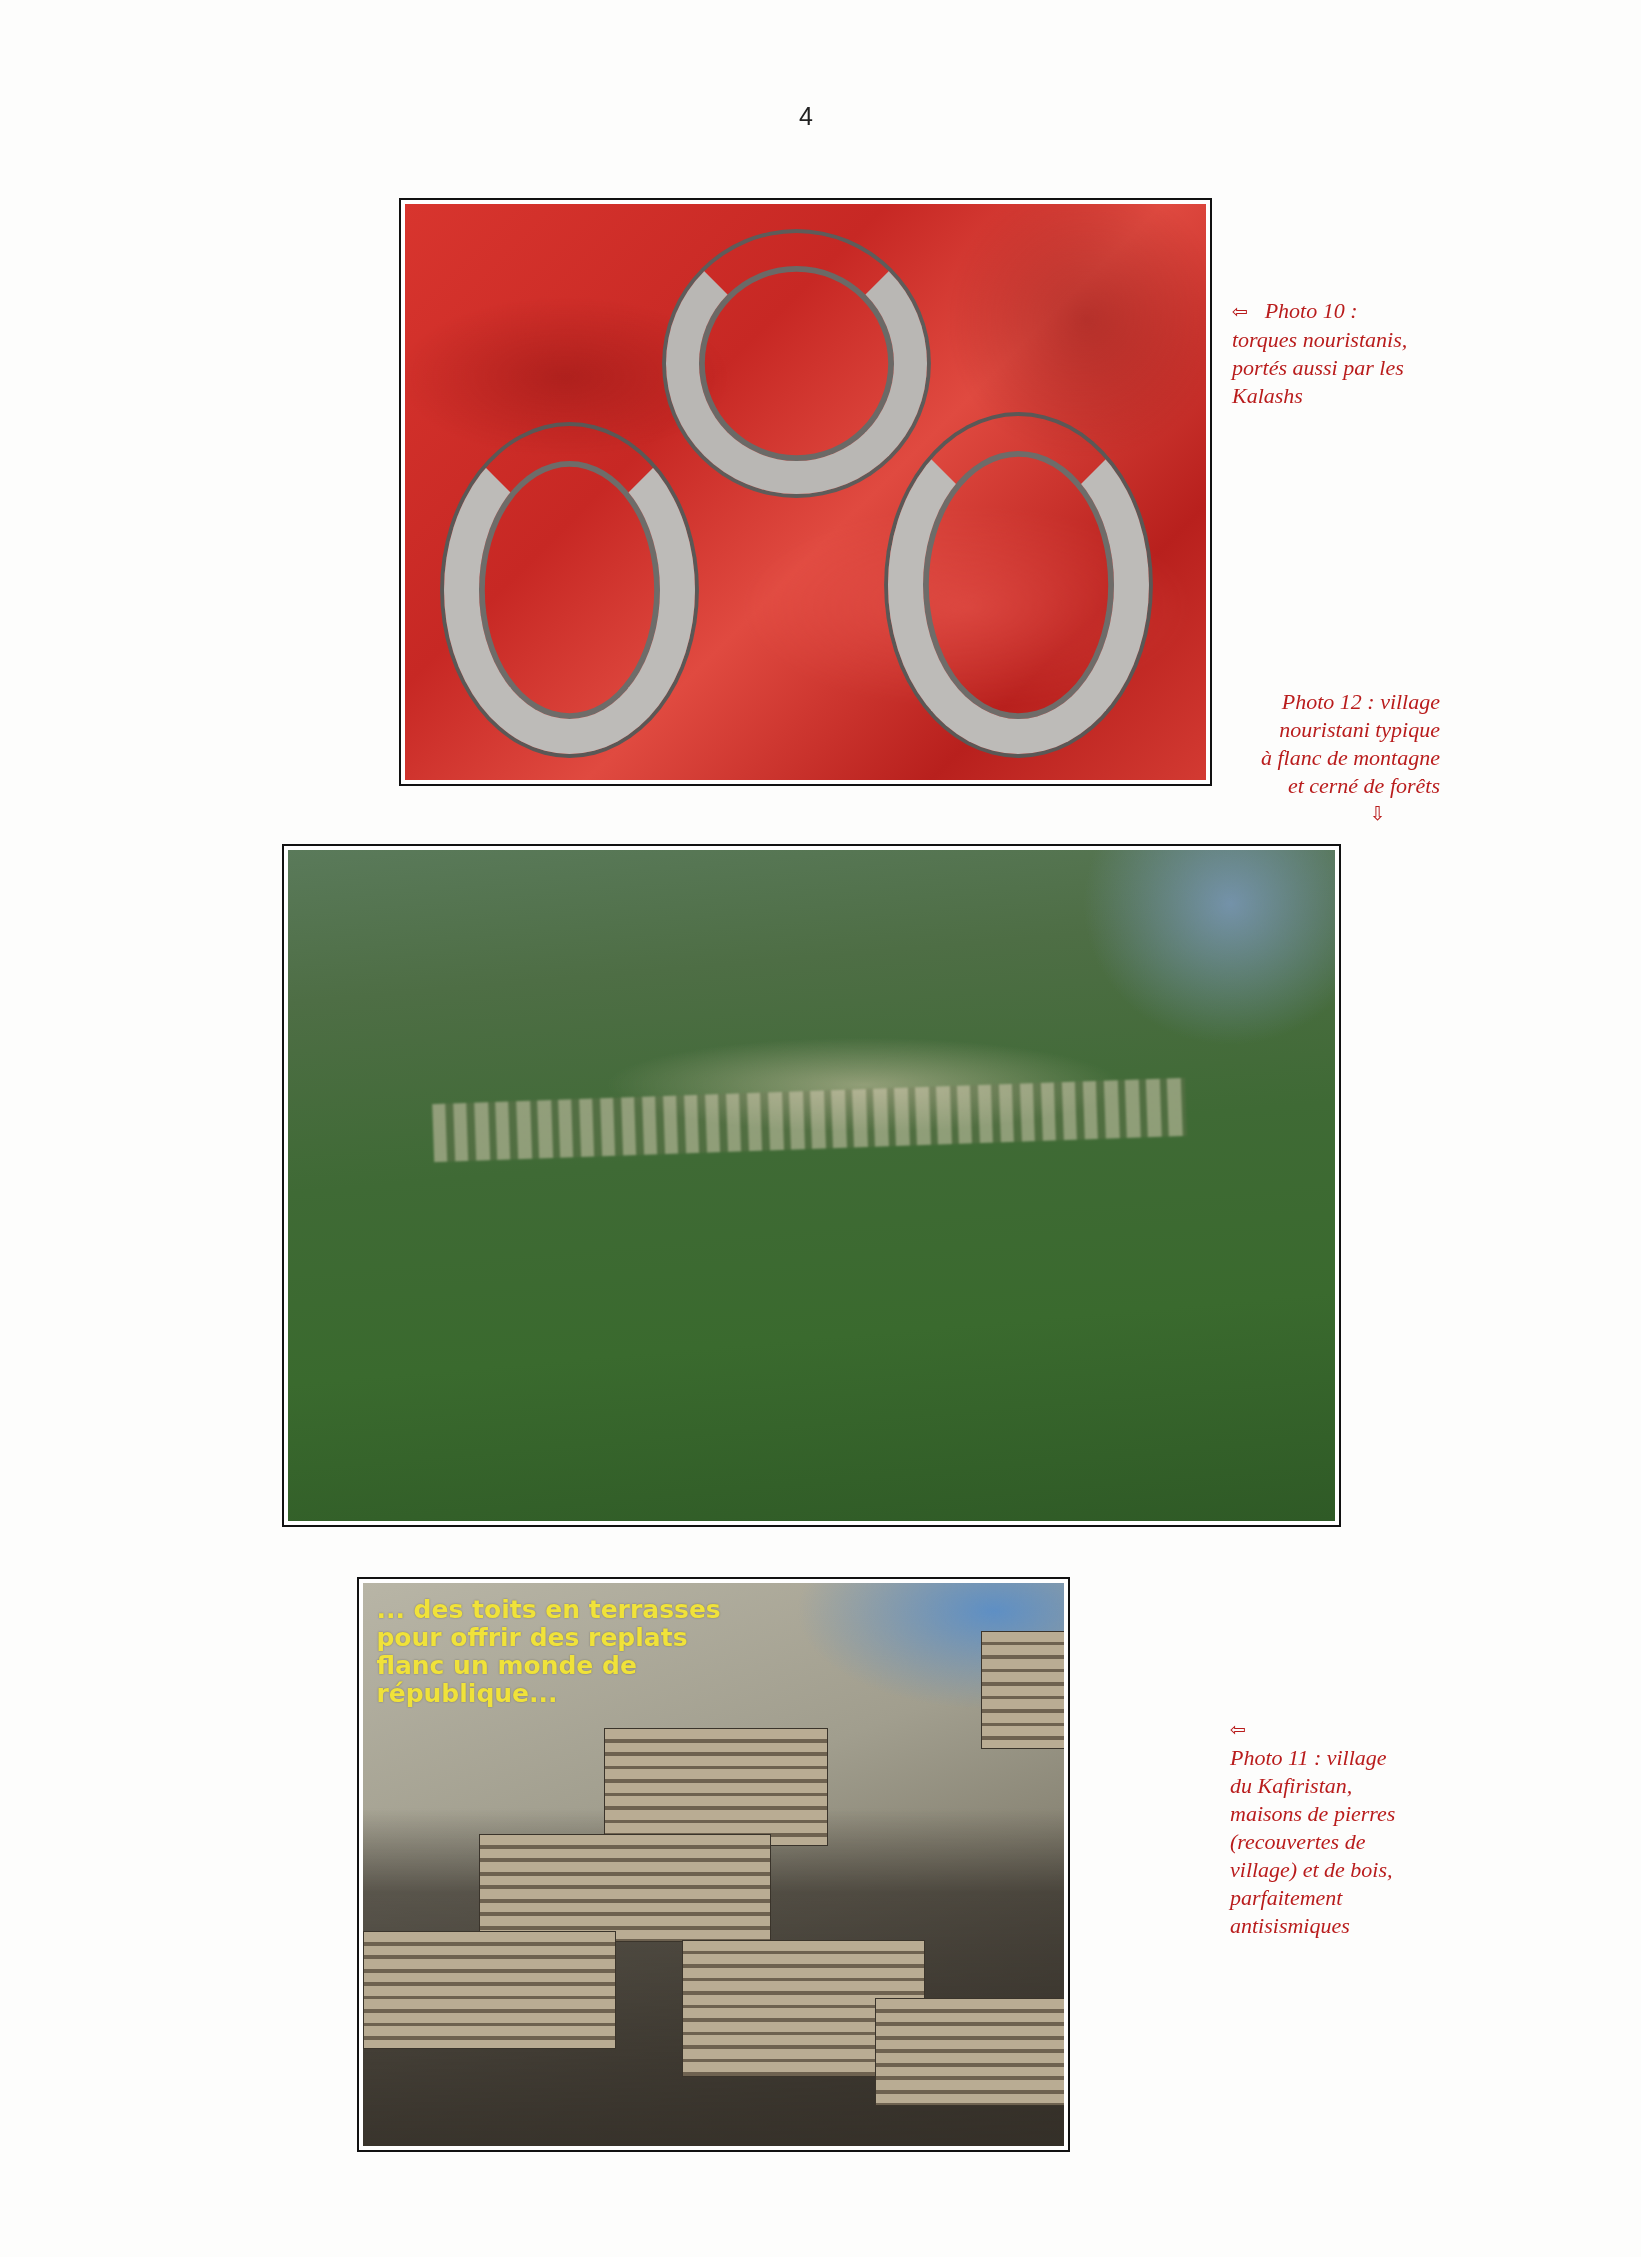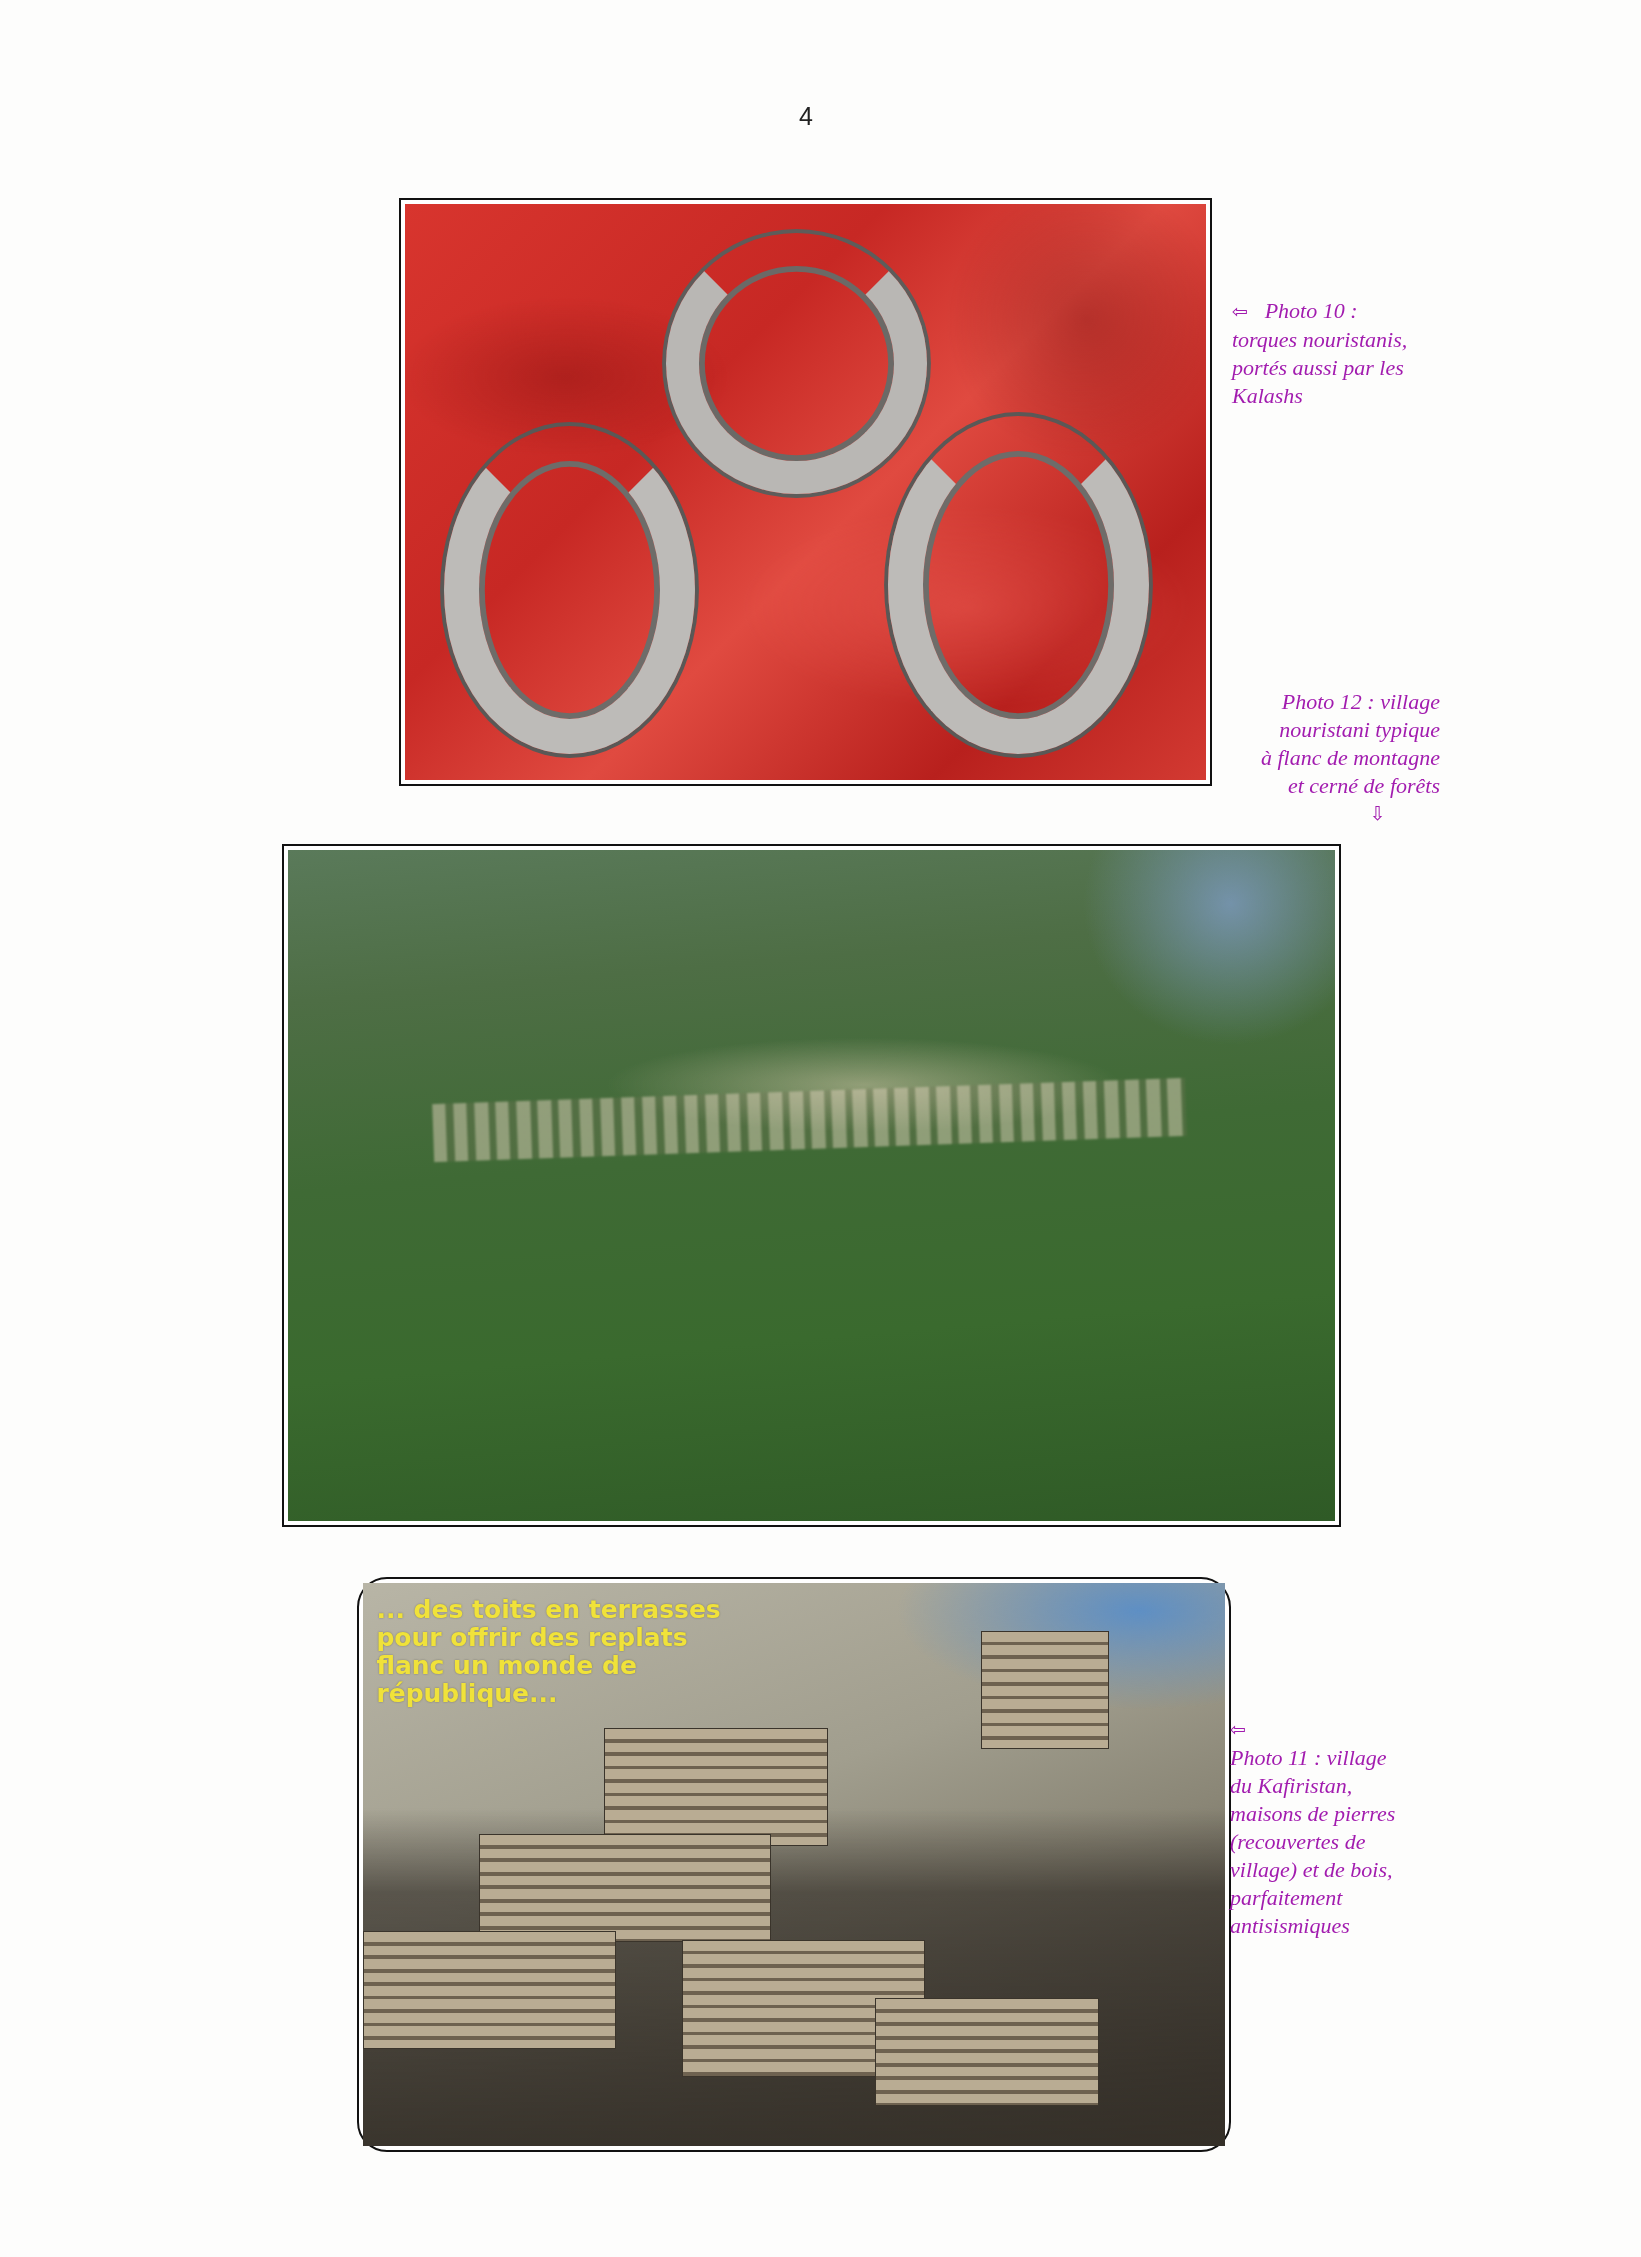--- a/index.html
+++ b/index.html
@@ -45,40 +45,40 @@
       radial-gradient(ellipse 20% 30% at 90% 8%, rgba(120,150,180,.9), transparent 70%),
       linear-gradient(175deg, #5a7a5a 0%, #4e6e45 20%, #3f6a35 45%, #3a6a2e 70%, #2f5a26 100%);
   }
   .village-band {
     position: absolute; left: 145px; top: 241px; width: 753px; height: 58px;
     background: repeating-linear-gradient(90deg, rgba(210,200,175,.55) 0 13.5px, rgba(120,120,90,.3) 13.5px 21px);
     transform: rotate(-2deg); filter: blur(1px);
   }
 
   
-  #frame-11 { left: 357px; top: 1577px; width: 874px; height: 575px; border-radius: 30px; }
+  #frame-11 { left: 357px; top: 1577px; width: 713px; height: 575px; }
   #frame-11 .photo {
     background:
       linear-gradient(180deg, rgba(0,0,0,0) 40%, rgba(40,35,30,.6) 55%, rgba(50,45,38,.9) 100%),
       radial-gradient(ellipse 40% 25% at 90% 5%, #5e8fc4, transparent 70%),
       linear-gradient(160deg, #b8b5a6 0%, #a19e8e 40%, #8a8676 60%, #4a453c 100%);
   }
   .house { position: absolute; background: repeating-linear-gradient(180deg, #b9ac93 0 9.7px, #6e6250 9.7px 13.5px); border: 1.9px solid #3a342b; }
 
   .overlay-text {
     position: absolute; font-family: "DejaVu Sans", "Liberation Sans", sans-serif;
     font-weight: bold; line-height: 1.12;
   }
   .ot-red { right: 29px; top: 29px; text-align: right; font-size: 25px; color: #d8453c; text-shadow: 0 0 1.9px rgba(0,0,0,.3); }
   .ot-blue { right: 29px; bottom: 21px; text-align: right; font-size: 25px; color: #3aa0d0; text-shadow: 0 0 1.9px rgba(0,0,0,.3); }
   .ot-yellow { left: 13.5px; top: 13.5px; text-align: left; font-size: 25px; color: #f0e23a; text-shadow: 0 0 1.9px rgba(0,0,0,.35); }
   .ot-line { display: block; }
 
   .caption {
-    position: absolute; font-style: italic; font-size: 22px; line-height: 28px; color: #a21caf;
+    position: absolute; font-style: italic; font-size: 22px; line-height: 28px; color: #b91c1c;
   }
   .caption .line { display: block; }
   .arrow { font-style: normal; font-family: "DejaVu Sans", sans-serif; font-size: 19.3px; }
   #cap-10 { left: 1232px; top: 297px; width: 232px; }
   #cap-12 { left: 1218px; top: 688px; width: 222px; text-align: right; }
   #cap-12 .arrow { display: block; text-align: center; padding-left: 97px; }
   #cap-11 { left: 1230px; top: 1716px; width: 222px; }
 </style>
 </head>
 <body>

